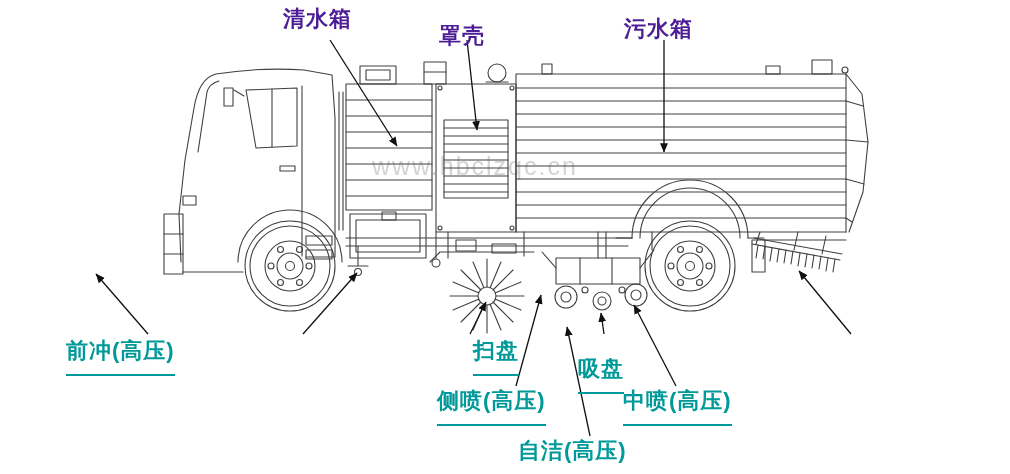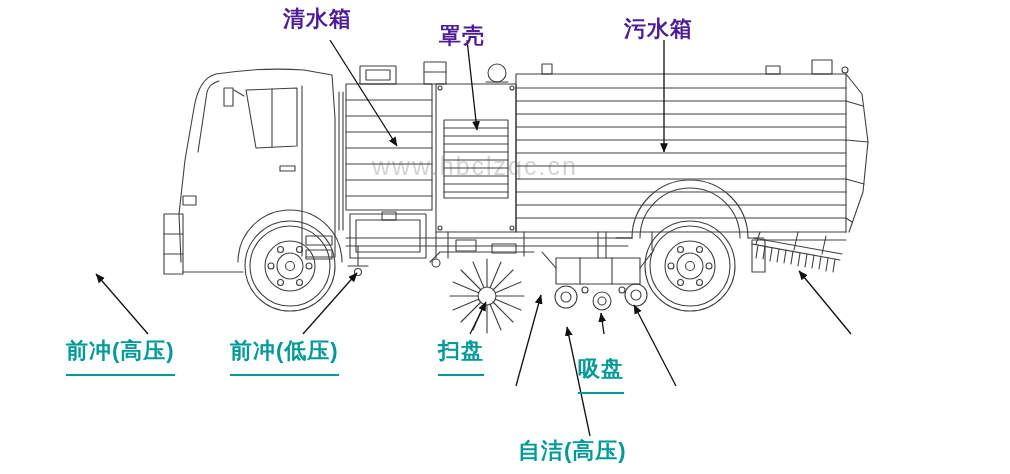--- a/index.html
+++ b/index.html
@@ -187,18 +187,19 @@
       <path d="M676,386 L634,305" marker-end="url(#ah)"></path>
       <path d="M590,436 L567,327" marker-end="url(#ah)"></path>
     </g>
   </svg>
 
   <div class="label top" style="left:283px;top:6px">清水箱</div>
   <div class="label top" style="left:439px;top:23px">罩壳</div>
   <div class="label top" style="left:624px;top:16px">污水箱</div>
 
   <div class="label bottom" style="left:66px;top:338px">前冲(高压)</div>
-  <div class="label bottom" style="left:230px;top:338px">前冲(低压)</div>
-  <div class="label bottom" style="left:438px;top:338px">扫盘</div>
+  <div class="label bottom" style="left:473px;top:338px">扫盘</div>
   <div class="label bottom" style="left:578px;top:356px">吸盘</div>
+  <div class="label bottom" style="left:437px;top:388px">侧喷(高压)</div>
+  <div class="label bottom" style="left:623px;top:388px">中喷(高压)</div>
   <div class="label bottom" style="left:518px;top:438px">自洁(高压)</div>
 
 </div>
 
 </body></html>

